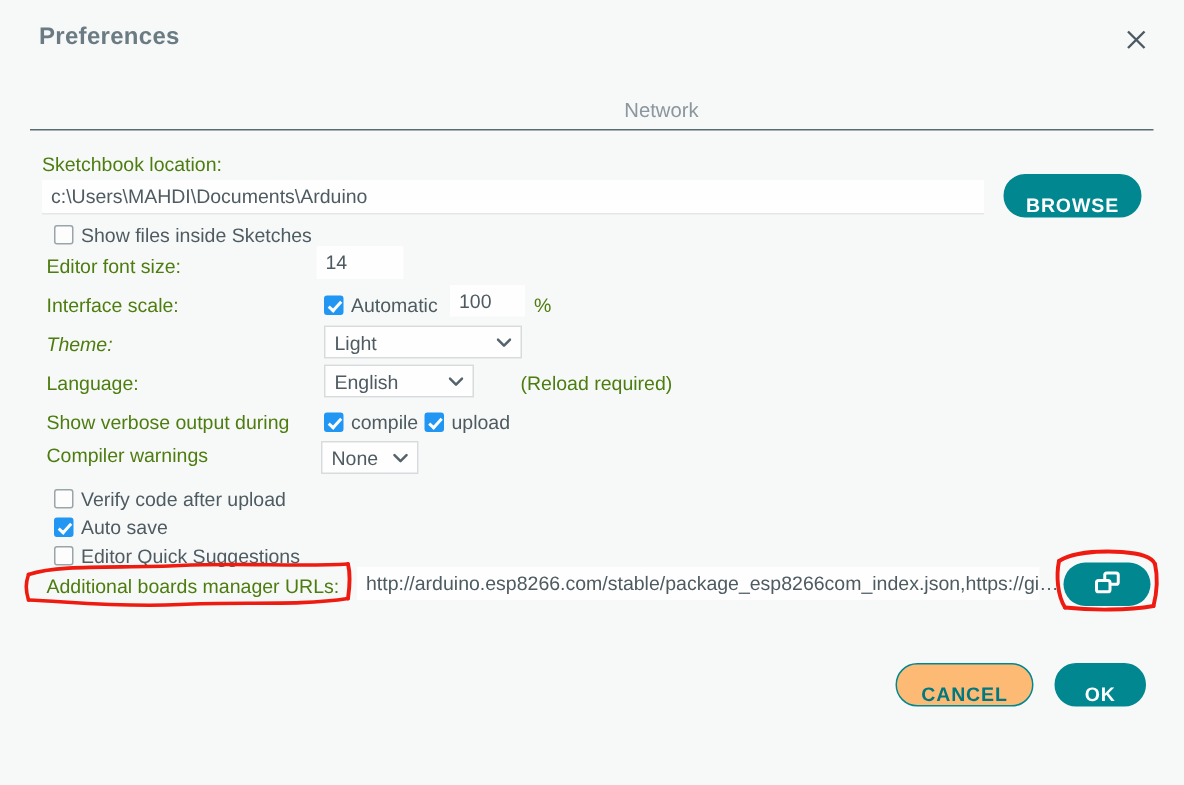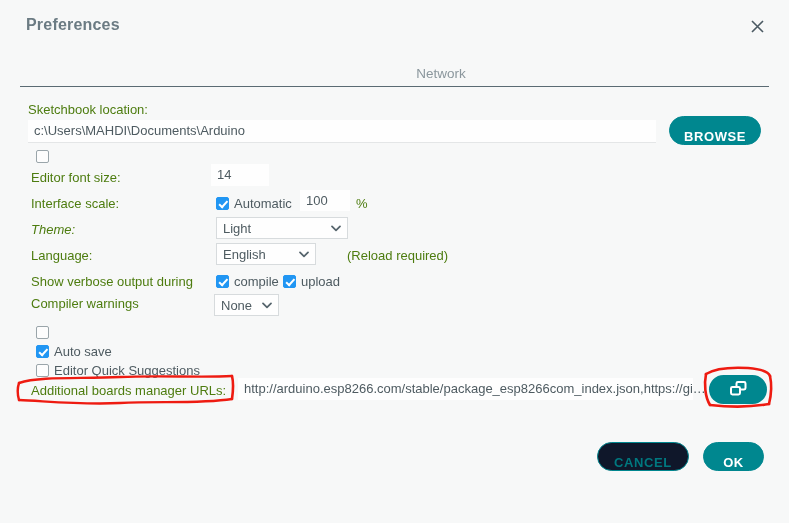--- a/index.html
+++ b/index.html
@@ -199,21 +199,21 @@
     letter-spacing: .6px;
     cursor: pointer;
     user-select: none;
   }
   .pill.filled {
     background: #00878f;
     color: #ffffff;
     border: 1px solid #00878f;
   }
   .pill.outline {
-    background: #0f172a;
+    background: #fdba74;
     color: #00787f;
     border: 1px solid #00878f;
   }
   #browse-btn {
     position: absolute;
     left: 669px; top: 29px;
     width: 92px; height: 29px;
   }
   #cancel-btn {
     position: absolute;
@@ -271,20 +271,21 @@
   </div>
   <div class="textfield" id="sketchbook-input">
     <span>c:\Users\MAHDI\Documents\Arduino</span>
   </div>
   <div class="pill filled" id="browse-btn">
     <span>BROWSE</span>
   </div>
 
   <div class="row" style="left:36px; top:58px;">
     <span class="cb off"></span>
+    <span class="cb-label">Show files inside Sketches</span>
   </div>
 
   <div class="row" style="left:31px; top:79px;">
     <span class="label">Editor font size:</span>
   </div>
   <div class="textfield" id="fontsize-input">
     <span>14</span>
   </div>
 
   <div class="row" style="left:31px; top:105px;">
@@ -347,20 +348,21 @@
     <span>None</span>
     <span class="chev">
       <svg width="10" height="7" viewBox="0 0 10 7">
           <path d="M1 1.4 L5 5.4 L9 1.4" stroke="#55646c" stroke-width="1.7" fill="none" stroke-linecap="round" stroke-linejoin="round"></path>
         </svg>
     </span>
   </div>
 
   <div class="row" style="left:36px; top:234px;">
     <span class="cb off"></span>
+    <span class="cb-label">Verify code after upload</span>
   </div>
 
   <div class="row" style="left:36px; top:253px;">
     <span class="cb on"></span>
     <span class="cb-label">Auto save</span>
   </div>
 
   <div class="row" style="left:36px; top:272px;">
     <span class="cb off"></span>
     <span class="cb-label">Editor Quick Suggestions</span>

